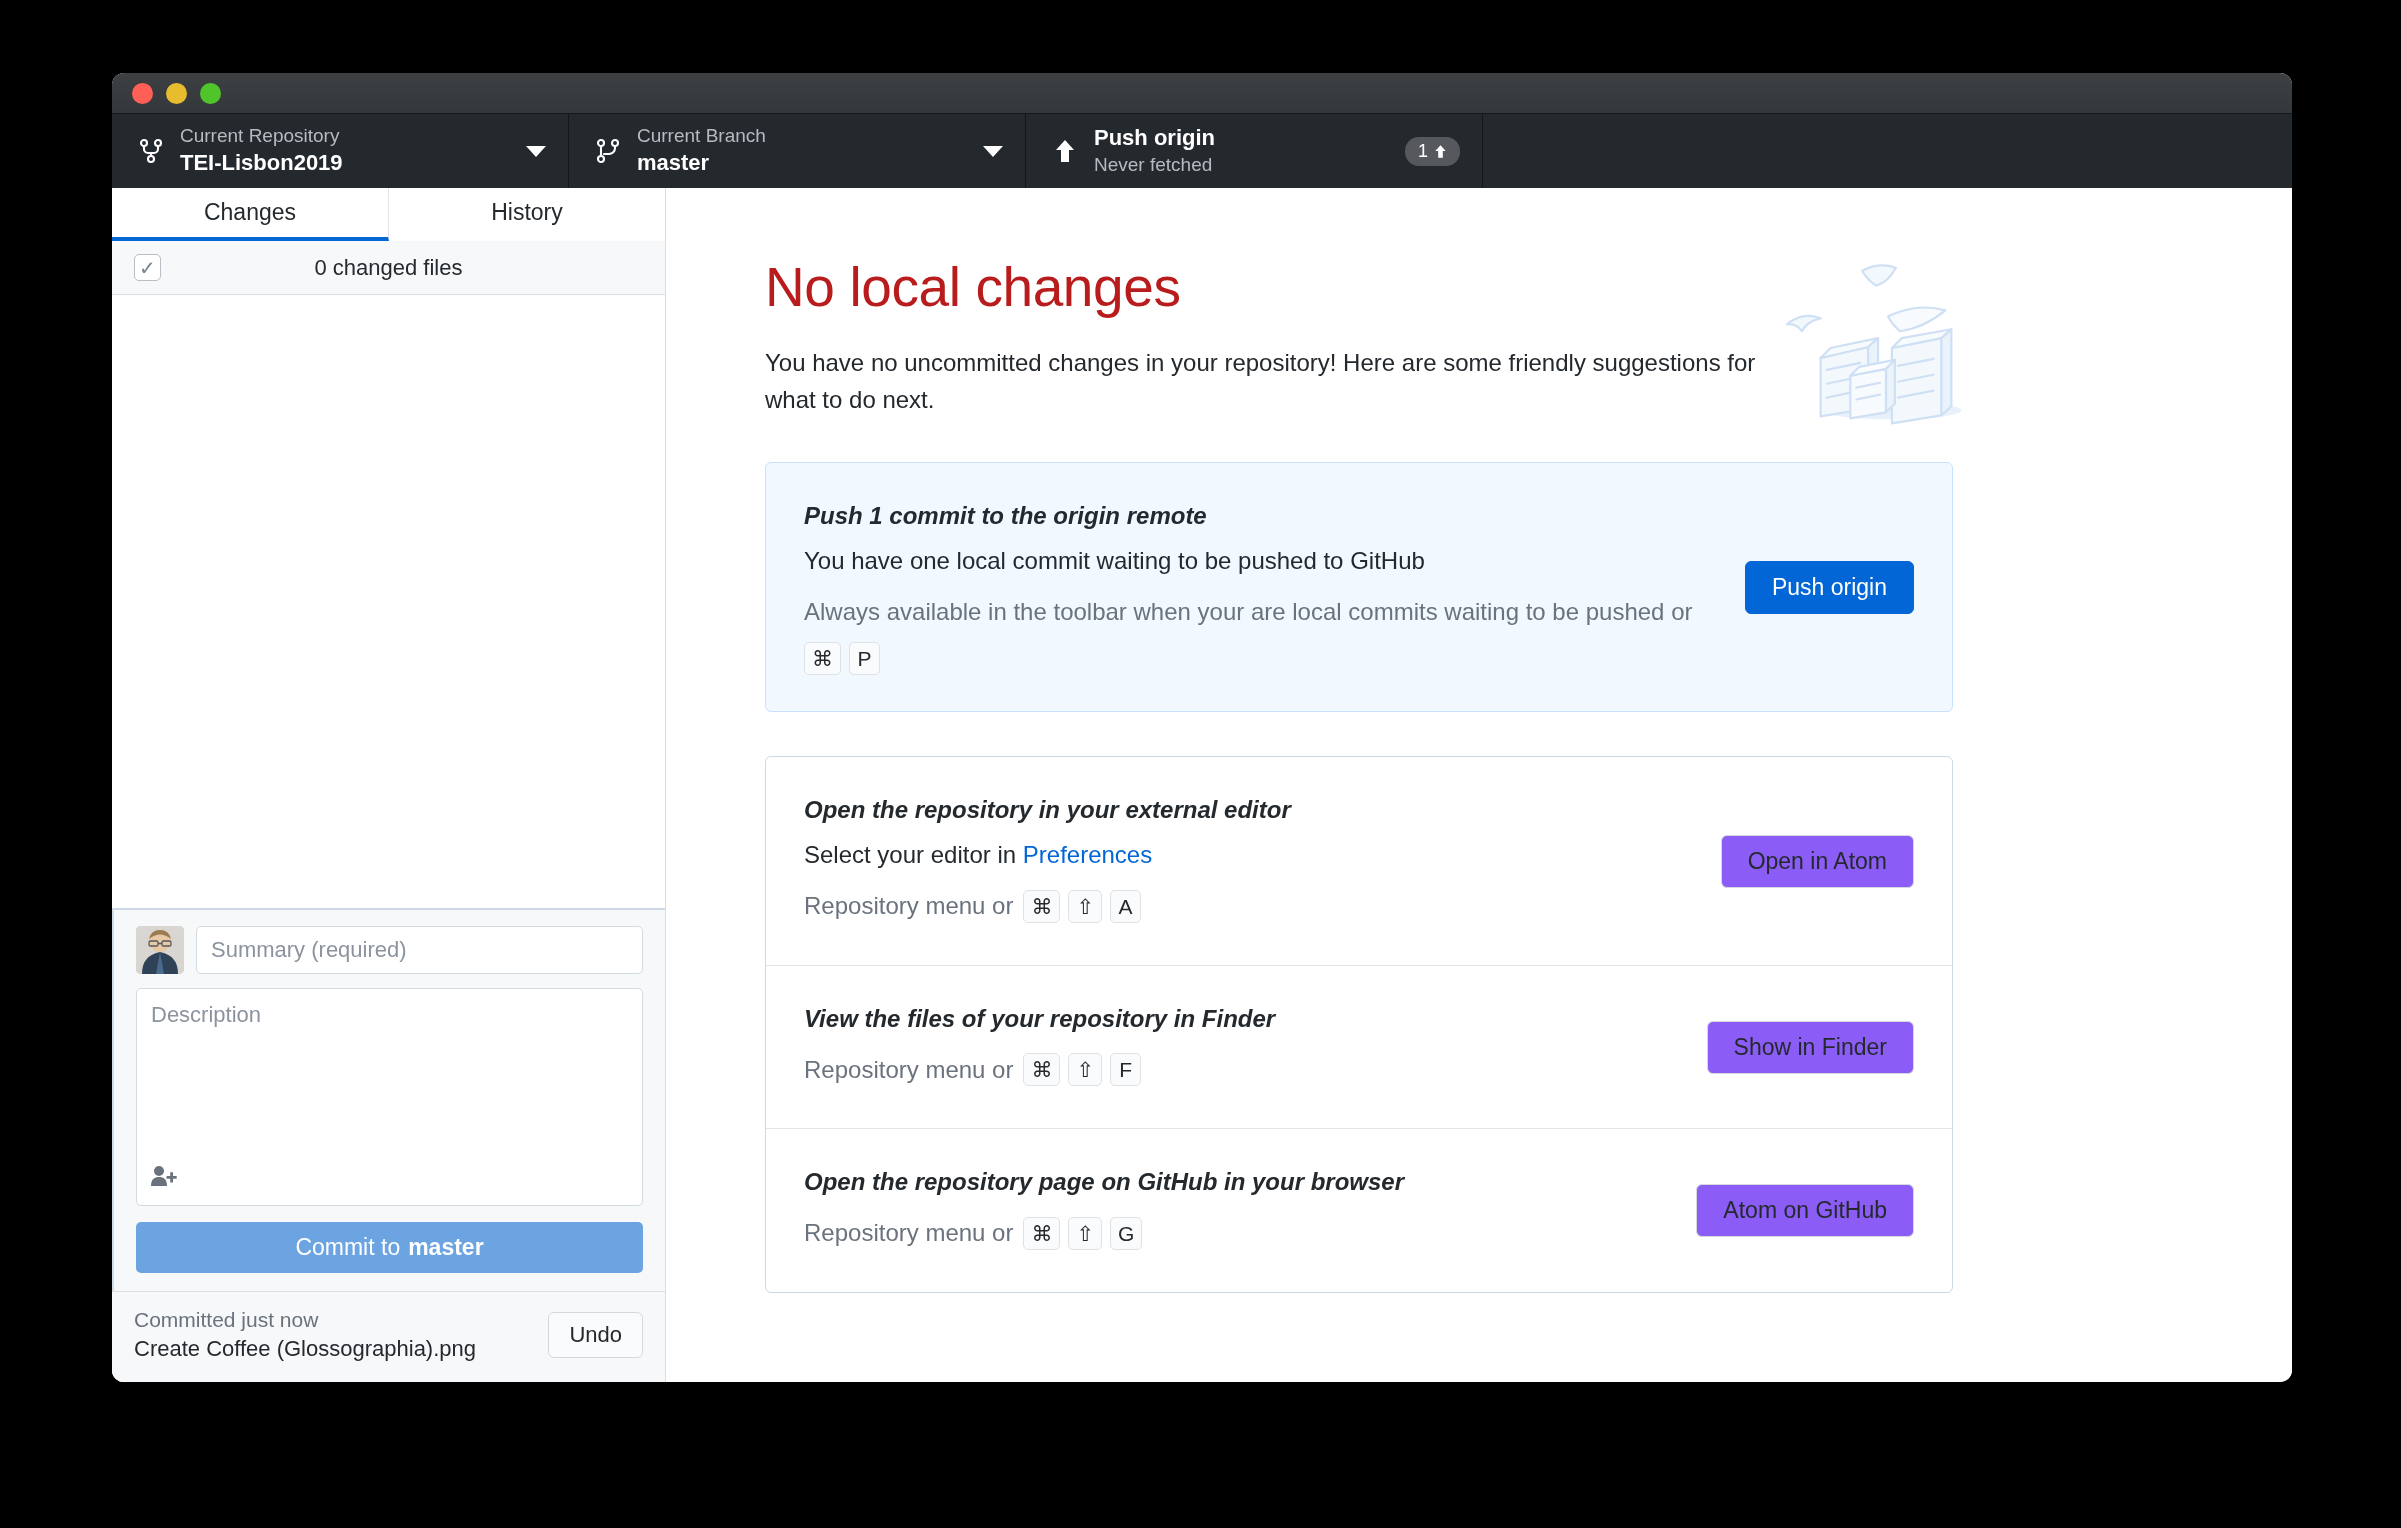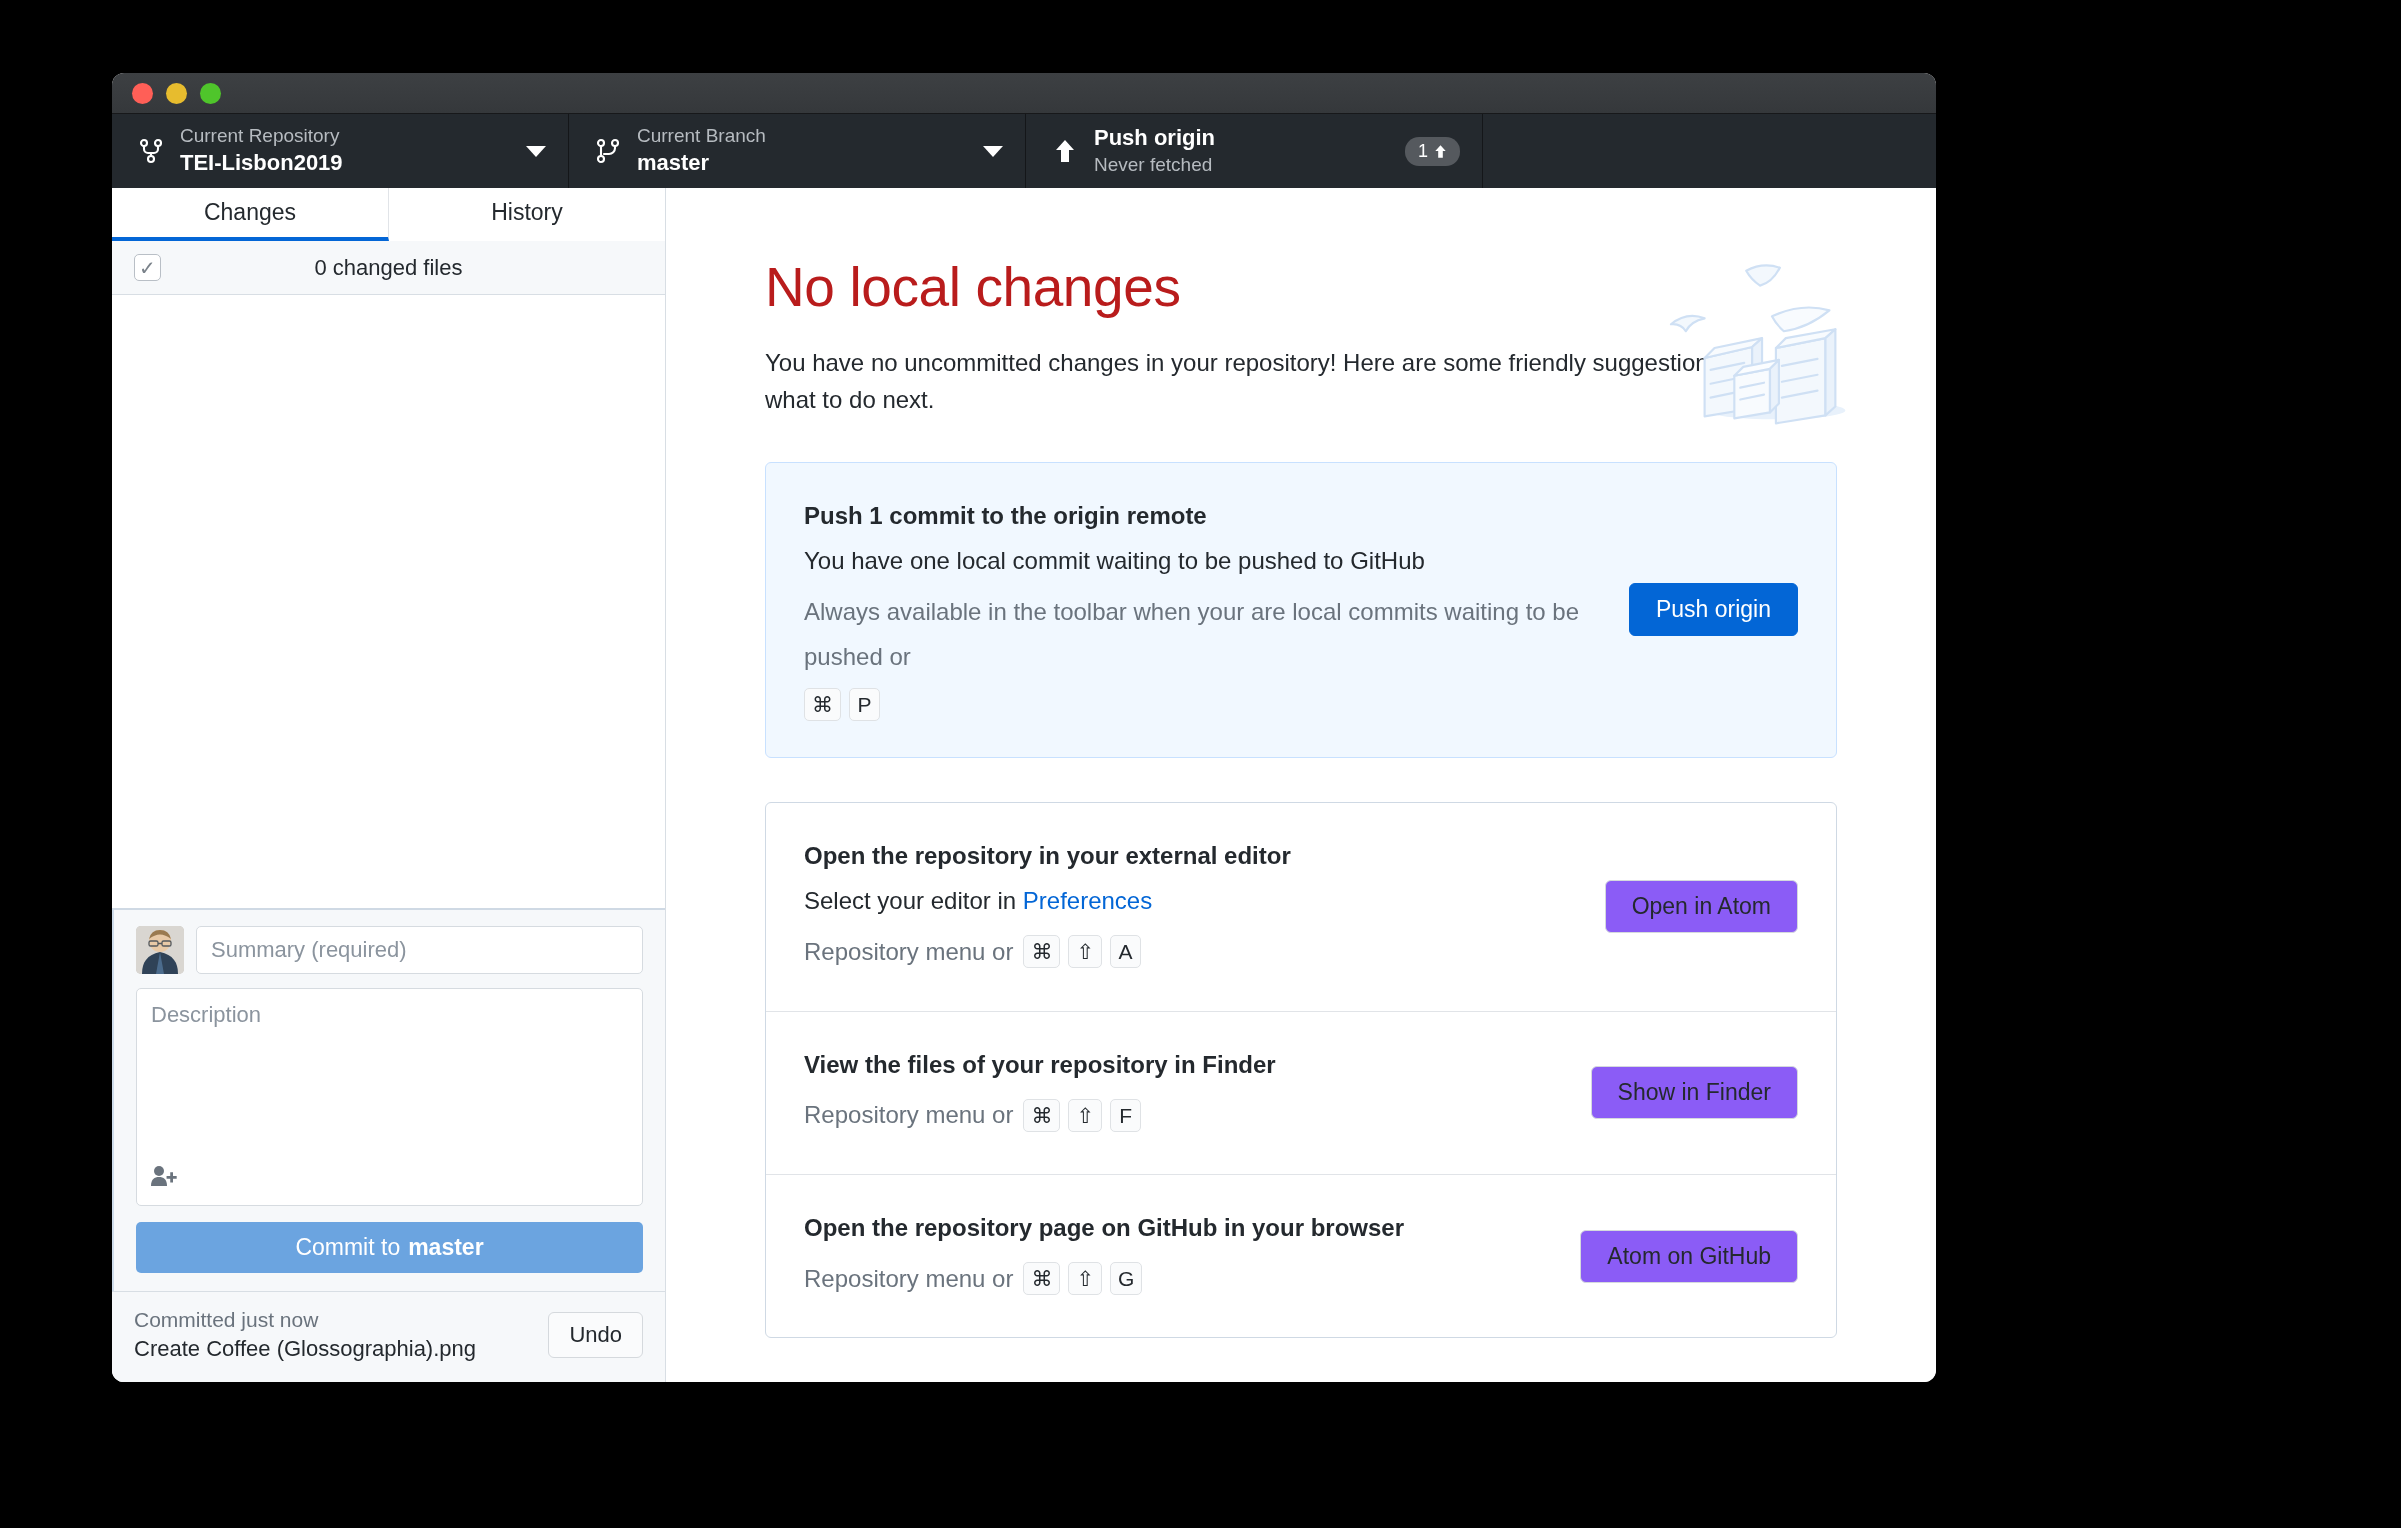--- a/index.html
+++ b/index.html
@@ -7,21 +7,21 @@
     width: 2402px; height: 1529px;
     background: #000000;
     font-family: "Liberation Sans", sans-serif;
     overflow: hidden;
   }
 
   
   #app-window {
     position: absolute;
     left: 112px; top: 73px;
-    width: 1824px; height: 1309px;
+    width: 2180px; height: 1309px;
     border-radius: 12px;
     overflow: hidden;
     background: #ffffff;
     box-shadow: 0 10px 40px rgba(0,0,0,.55);
     display: flex; flex-direction: column;
   }
 
   
   #titlebar {
     height: 41px; flex: 0 0 41px;
@@ -222,21 +222,21 @@
   .card.highlight { background: #f1f8ff; border-color: #c8e1ff; }
 
   .card-row {
     display: flex; align-items: center;
     padding: 36px 38px;
     gap: 26px;
     border-top: 1px solid #e1e4e8;
   }
   .card-row:first-child { border-top: none; }
   .row-text { flex: 1; min-width: 0; }
-  .row-title { font-size: 24px; font-weight: bold; color: #24292e; line-height: 1.45; }
+  .row-title { font-size: 24px; font-weight: bold; color: #24292e; line-height: 1.45; font-style: italic; }
   .row-desc { font-size: 24px; color: #24292e; line-height: 1.55; margin-top: 8px; }
   .row-hint {
     font-size: 24px; color: #6a737d; line-height: 1.9; margin-top: 10px;
     display: flex; flex-wrap: wrap; align-items: center; gap: 8px;
   }
   .row-hint .txt { margin-right: 2px; }
   .link { color: #0366d6; }
 
   .kbd {
     display: inline-flex; align-items: center; justify-content: center;

